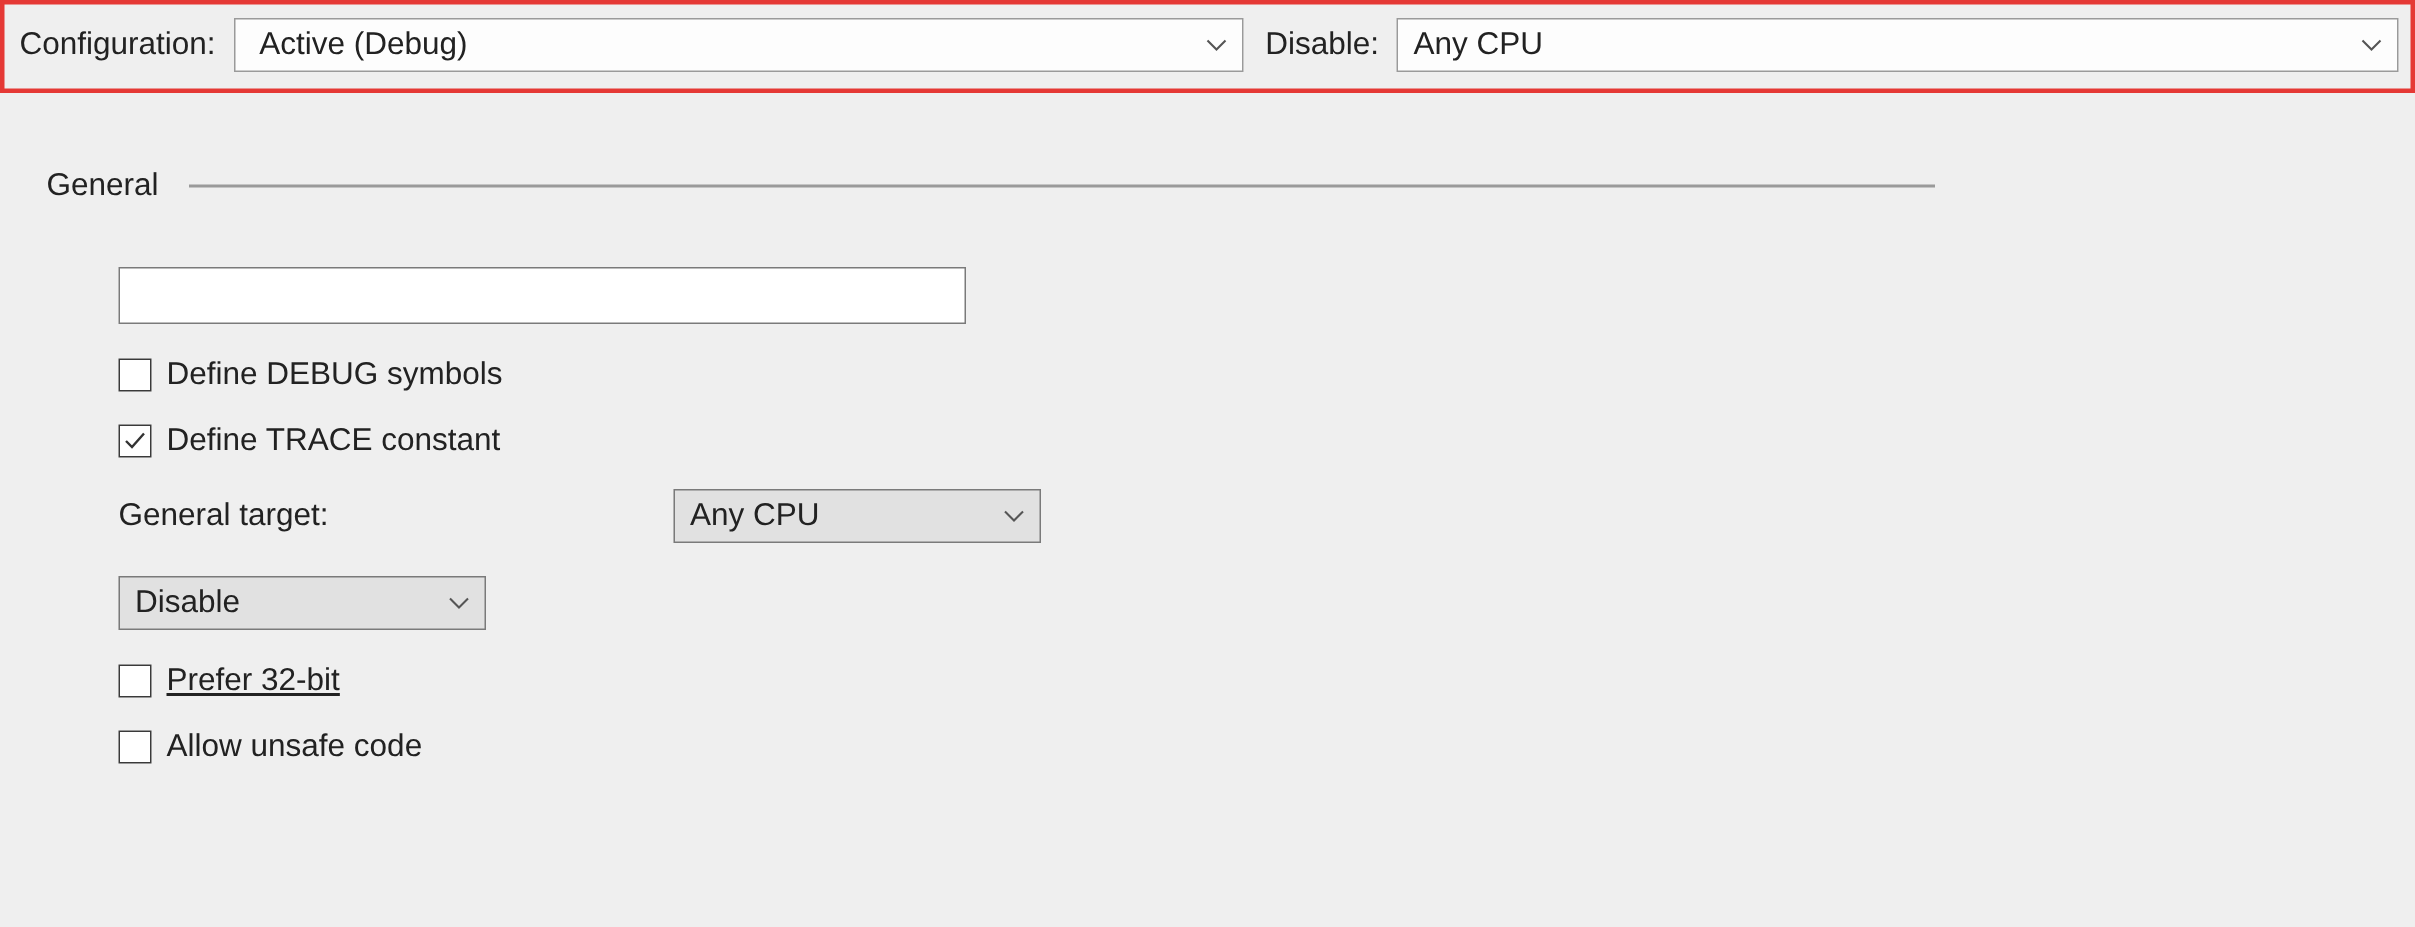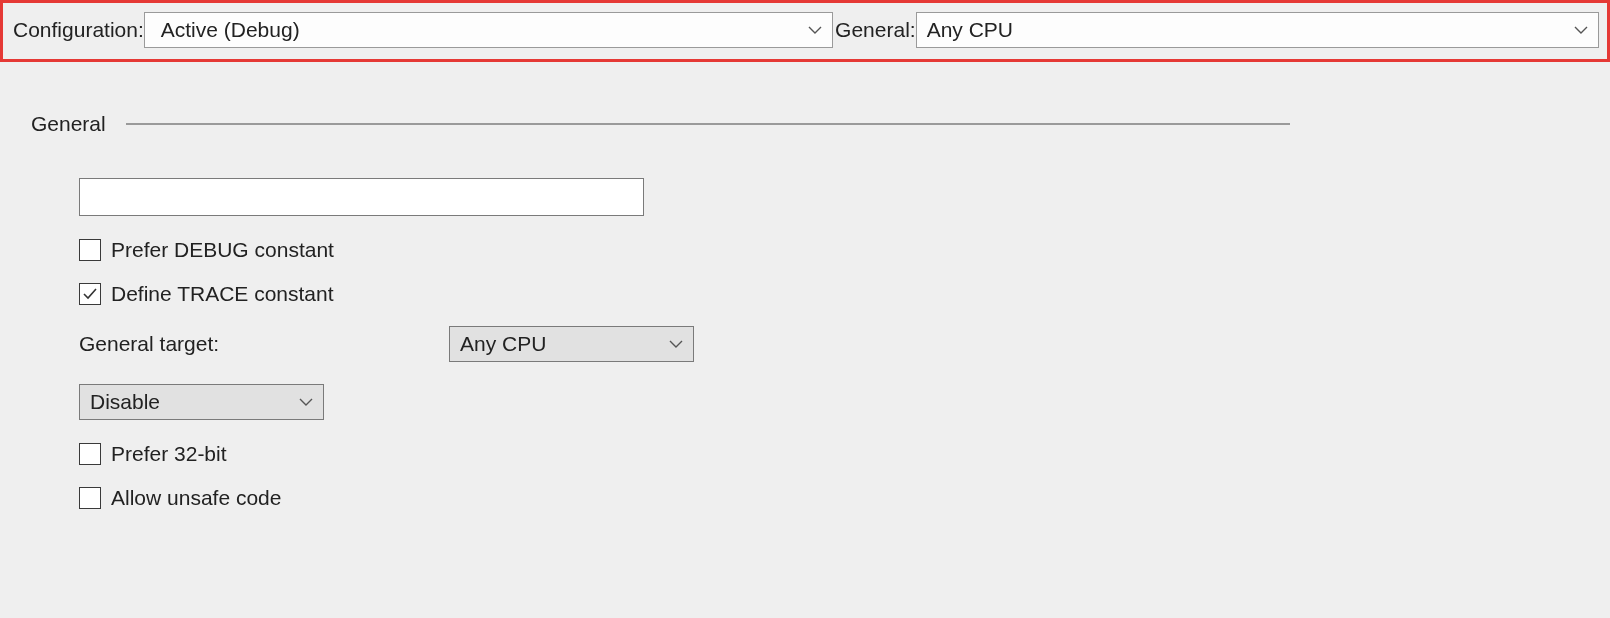--- a/index.html
+++ b/index.html
@@ -15,21 +15,21 @@
   }
 
   
   .topbar {
     position: relative;
     border: 3px solid #e53935;
     background: #efefef;
     padding: 9px 8px 11px 8px;
     display: flex;
     align-items: center;
-    gap: 0;
+    gap: 12px;
   }
   .topbar-label {
     white-space: nowrap;
     padding-left: 2px;
   }
   .top-select {
     position: relative;
     flex: 1;
     height: 36px;
     background: #fdfdfd;
@@ -131,21 +131,21 @@
 <div class="topbar">
   <span class="topbar-label">Configuration:</span>
   <div class="top-select config">
     <span>Active (Debug)</span>
     <span class="chevron">
       <svg width="14" height="8" viewBox="0 0 14 8">
           <polyline points="1,1 7,7 13,1" fill="none" stroke="#555" stroke-width="1.4"></polyline>
         </svg>
     </span>
   </div>
-  <span class="topbar-label">General:</span>
+  <span class="topbar-label">Disable:</span>
   <div class="top-select platform">
     <span>Any CPU</span>
     <span class="chevron">
       <svg width="14" height="8" viewBox="0 0 14 8">
           <polyline points="1,1 7,7 13,1" fill="none" stroke="#555" stroke-width="1.4"></polyline>
         </svg>
     </span>
   </div>
 </div>
 
@@ -157,21 +157,21 @@
   </div>
 
   <div class="form-row">
     <input type="text" class="text-input" value="" style="">
   </div>
 
   <div class="checkbox-row">
     <span class="cb">
       
     </span>
-    <span>Prefer DEBUG constant</span>
+    <span>Define DEBUG symbols</span>
   </div>
 
   <div class="checkbox-row">
     <span class="cb checked">
       <svg width="16" height="16" viewBox="0 0 16 16">
           <polyline points="2,8 6,12 14,3" fill="none" stroke="#333" stroke-width="1.6"></polyline>
         </svg>
     </span>
     <span>Define TRACE constant</span>
   </div>
@@ -192,21 +192,21 @@
     <div class="small-select">
       <span>Disable</span>
       <span class="chevron">
         <svg width="14" height="8" viewBox="0 0 14 8">
             <polyline points="1,1 7,7 13,1" fill="none" stroke="#555" stroke-width="1.4"></polyline>
           </svg>
       </span>
     </div>
   </div>
 
-  <div class="checkbox-row" style="margin-top:4px;">
+  <div class="checkbox-row" style="margin-top:4px;text-decoration:underline;">
     <span class="cb">
       
     </span>
     <span>Prefer 32-bit</span>
   </div>
 
   <div class="checkbox-row">
     <span class="cb">
       
     </span>

